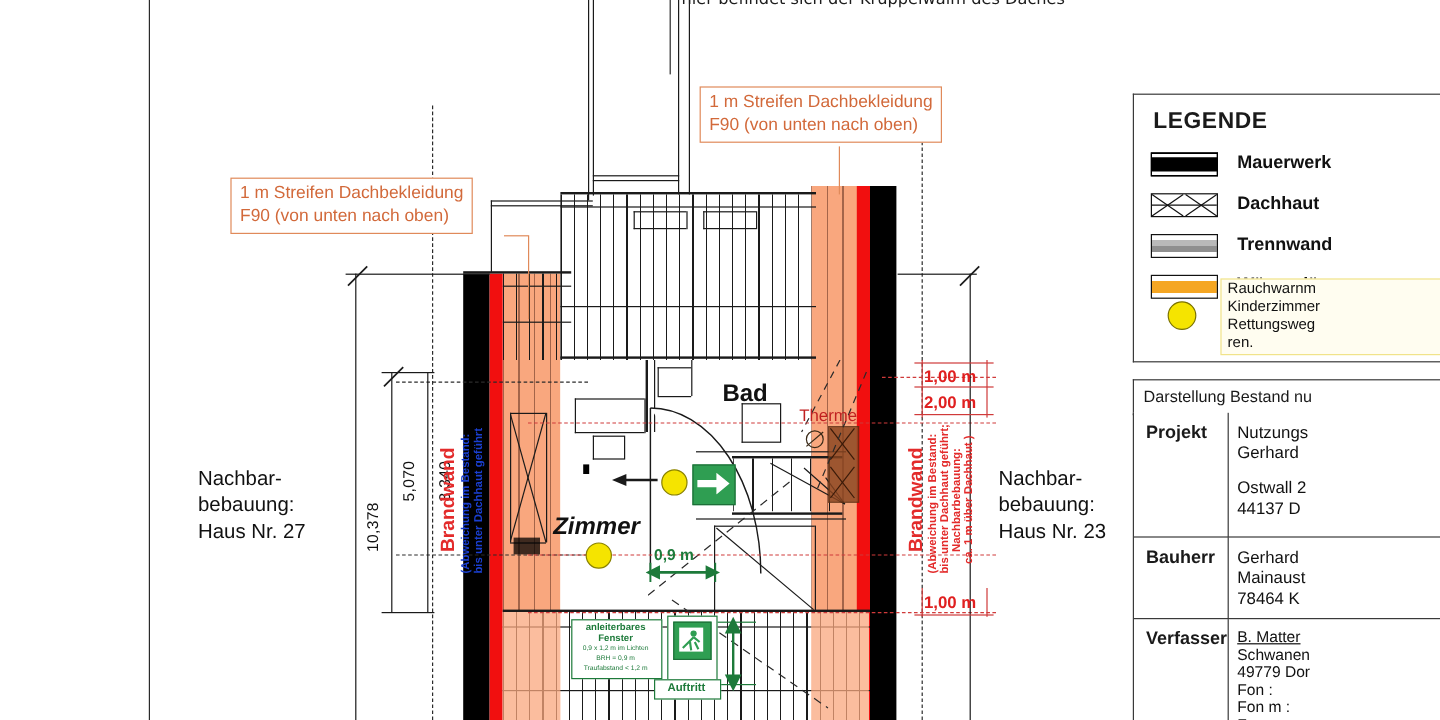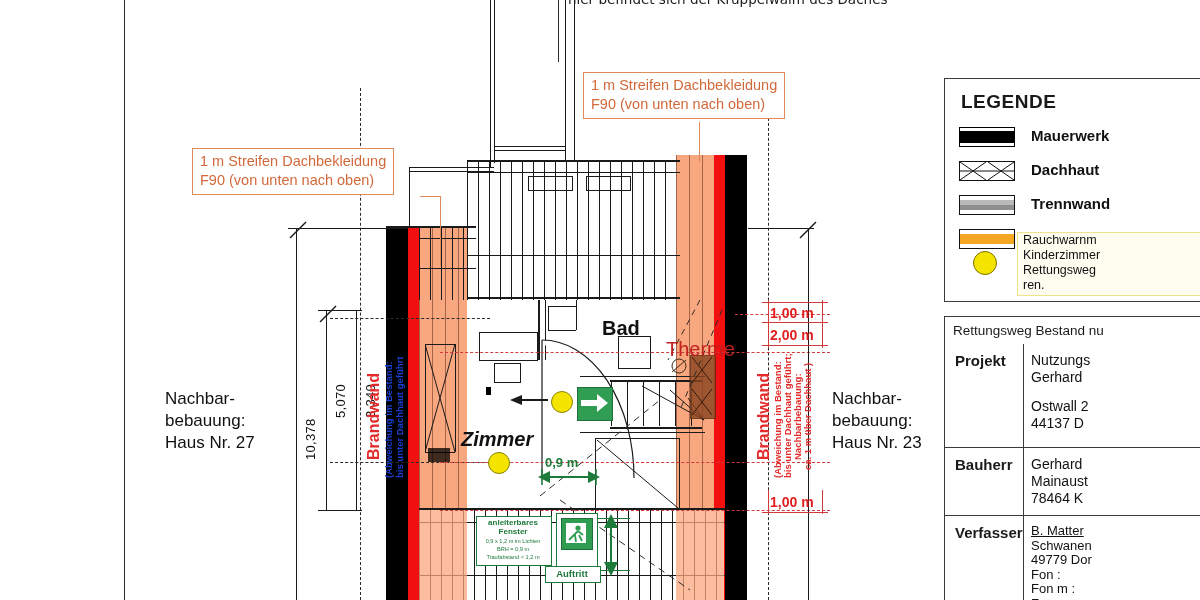--- a/index.html
+++ b/index.html
@@ -40,21 +40,21 @@
   .vblue{position:absolute;color:#1a3fd0;white-space:nowrap;font-size:9.5px;
      transform:rotate(-90deg);transform-origin:0 0;font-weight:bold;line-height:11px;}
   .vred-s{position:absolute;color:#e32b2b;white-space:nowrap;font-size:9.5px;
      transform:rotate(-90deg);transform-origin:0 0;font-weight:bold;line-height:11px;}
 
   
   .rdim{position:absolute;color:#e02020;font-weight:bold;font-size:14px;white-space:nowrap;}
 
   
   .room{position:absolute;font-size:20px;font-weight:bold;color:#111;white-space:nowrap;}
-  #label-therme{position:absolute;font-size:20px;color:#c02020;white-space:nowrap;}
+  #label-therme{position:absolute;font-size:14px;color:#c02020;white-space:nowrap;}
   #label-09m{position:absolute;font-size:13px;font-weight:bold;color:#1d7a3a;white-space:nowrap;}
 
   
   #legend{position:absolute;left:944px;top:78px;width:262px;height:222px;
       background:#fff;border:1px solid #3a3a3a;border-right:none;}
   #legend-title{position:absolute;left:16px;top:12px;font-size:19px;font-weight:bold;letter-spacing:.5px;}
   .lg-row{position:absolute;left:14px;width:250px;height:26px;}
   .lg-sym{position:absolute;left:0;top:2px;width:56px;height:20px;border:1.3px solid #111;box-sizing:border-box;background:#fff;}
   .lg-sym.mauerwerk{background:#000;border-color:#000;
       box-shadow: inset 0 3px 0 #fff, inset 0 -3px 0 #fff;}
@@ -411,21 +411,21 @@
   <div id="lg-dot"></div>
   <div id="lg-note">
     <div>Rauchwarnm</div>
     <div>Kinderzimmer</div>
     <div>Rettungsweg</div>
     <div>ren.</div>
   </div>
 </div>
 
 <div id="darstellung">
-  <span>Rettungsweg Bestand nu</span>
+  <span>Darstellung Bestand nu</span>
 </div>
 
 <div id="titleblock">
 
   <div class="tb-row" style="top:0;height:104px;">
     <div class="tb-div" style="height:104px;"></div>
     <div class="tb-key">Projekt</div>
     <div class="tb-val">
       <div>Nutzungs</div>
       <div>Gerhard</div>

